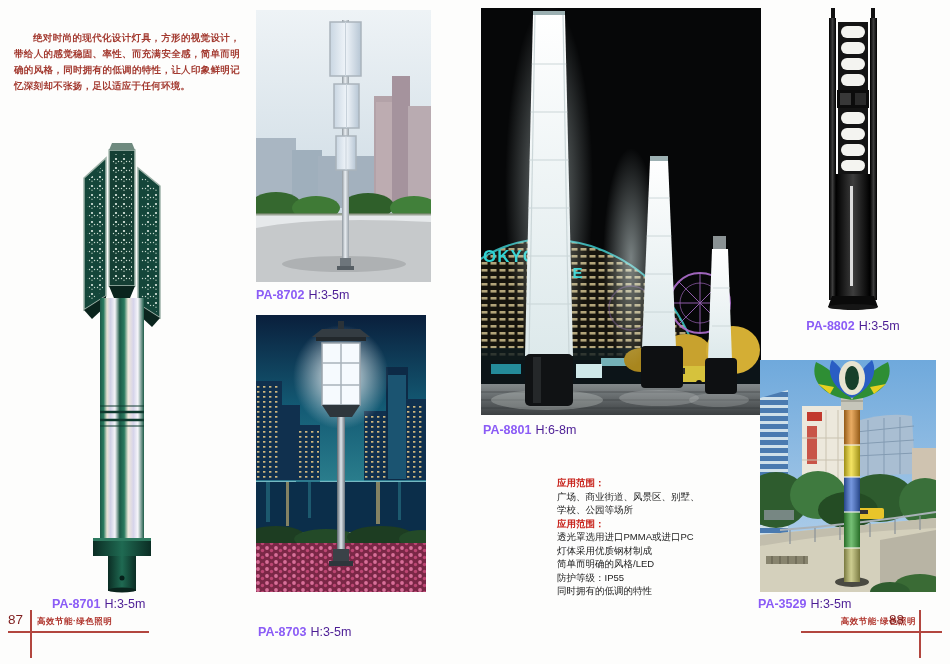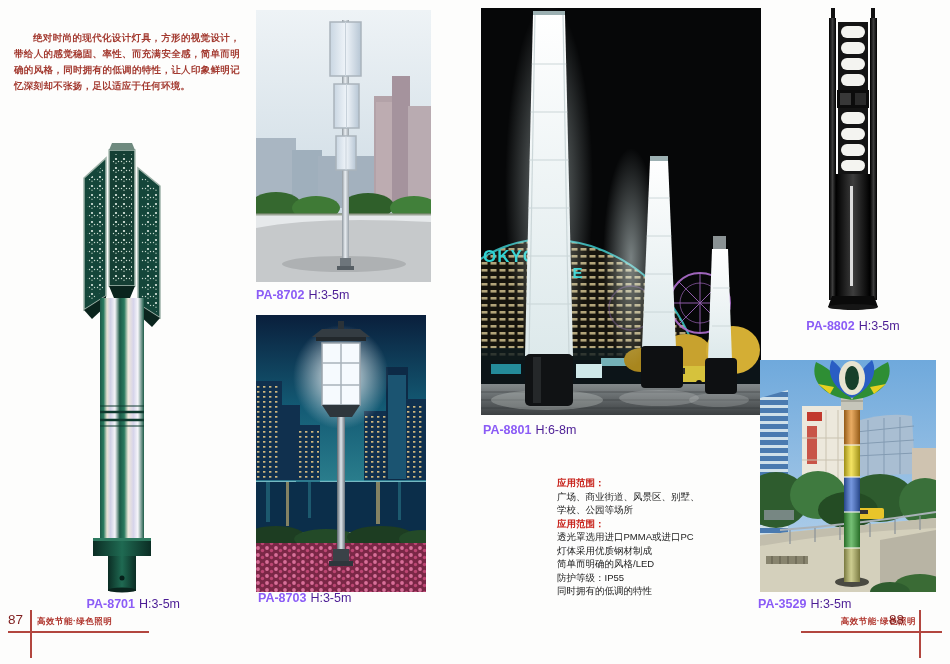--- a/index.html
+++ b/index.html
@@ -448,27 +448,27 @@
       <path d="M92,38 C72,28 66,12 72,0 C82,8 90,20 92,36 Z" fill="#2a5ec4"></path>
       <path d="M92,38 C112,28 118,12 112,0 C102,8 94,20 92,36 Z" fill="#2a5ec4"></path>
       <polygon points="70,34 58,24 74,27" fill="#e8d020"></polygon>
       <polygon points="114,34 126,24 110,27" fill="#e8d020"></polygon>
       <ellipse cx="92" cy="18" rx="13" ry="17" fill="#e8e4d0"></ellipse>
       <ellipse cx="92" cy="18" rx="7" ry="12" fill="#17402a"></ellipse>
     </g>
   </g>
 </svg>
 
-<div class="label" style="left:70px;top:597px;width:110px;text-align:right">
+<div class="label" style="left:52px;top:597px;width:110px;text-align:left">
   <span class="model">PA-8701</span><span class="ht">H:3-5m</span>
 </div>
 <div class="label" style="left:256px;top:288px">
   <span class="model">PA-8702</span><span class="ht">H:3-5m</span>
 </div>
-<div class="label" style="left:258px;top:591px">
+<div class="label" style="left:258px;top:625px">
   <span class="model">PA-8703</span><span class="ht">H:3-5m</span>
 </div>
 <div class="label" style="left:483px;top:423px">
   <span class="model">PA-8801</span><span class="ht">H:6-8m</span>
 </div>
 <div class="label" style="left:800px;top:319px;width:106px;text-align:center">
   <span class="model">PA-8802</span><span class="ht">H:3-5m</span>
 </div>
 <div class="label" style="left:758px;top:597px">
   <span class="model">PA-3529</span><span class="ht">H:3-5m</span>

